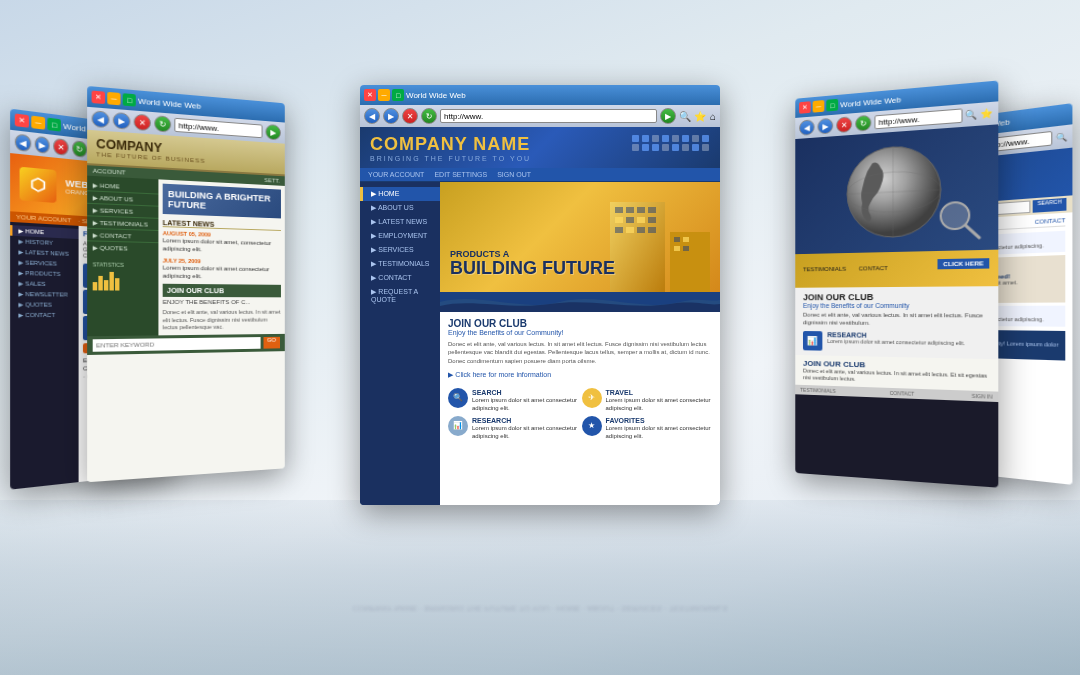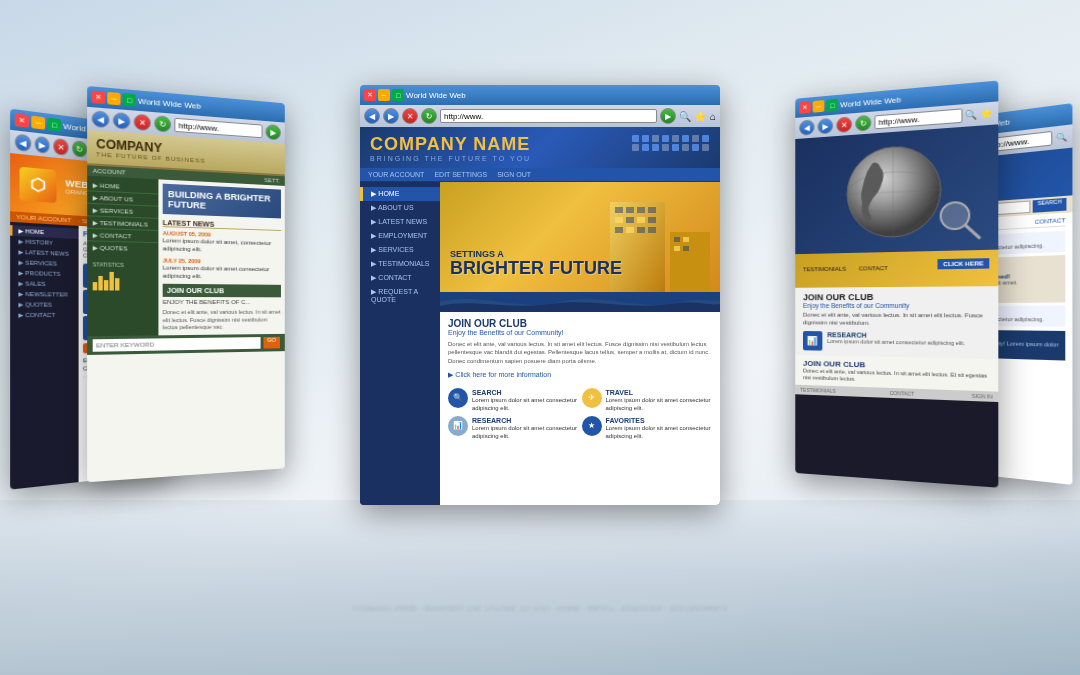--- a/index.html
+++ b/index.html
@@ -855,22 +855,22 @@
                 <rect x="58" y="35" width="8" height="6" fill="rgba(30,60,120,0.5)"></rect>
 
                 <rect x="80" y="40" width="40" height="70" fill="#c89010"></rect>
                 <rect x="84" y="45" width="6" height="5" fill="rgba(30,60,120,0.5)"></rect>
                 <rect x="93" y="45" width="6" height="5" fill="rgba(255,220,100,0.7)"></rect>
                 <rect x="84" y="54" width="6" height="5" fill="rgba(255,220,100,0.7)"></rect>
                 <rect x="93" y="54" width="6" height="5" fill="rgba(30,60,120,0.5)"></rect>
               </svg>
             </div>
             <div class="hero-text">
-              <div class="hero-text-top">SETTINGS A</div>
-              <div class="hero-text-main">BRIGHTER FUTURE</div>
+              <div class="hero-text-top">PRODUCTS A</div>
+              <div class="hero-text-main">BUILDING FUTURE</div>
             </div>
           </div>
 
           <div class="wave-area">
             <svg class="wave-svg" viewBox="0 0 280 20" preserveAspectRatio="none">
               <path d="M0,10 C40,0 80,20 120,10 C160,0 200,20 240,10 C260,5 270,10 280,8 L280,20 L0,20 Z" fill="#2a5080" opacity="0.7"></path>
               <path d="M0,14 C30,6 70,18 110,12 C150,6 190,18 230,12 C255,8 268,14 280,12 L280,20 L0,20 Z" fill="#1a3060" opacity="0.9"></path>
             </svg>
           </div>
 

